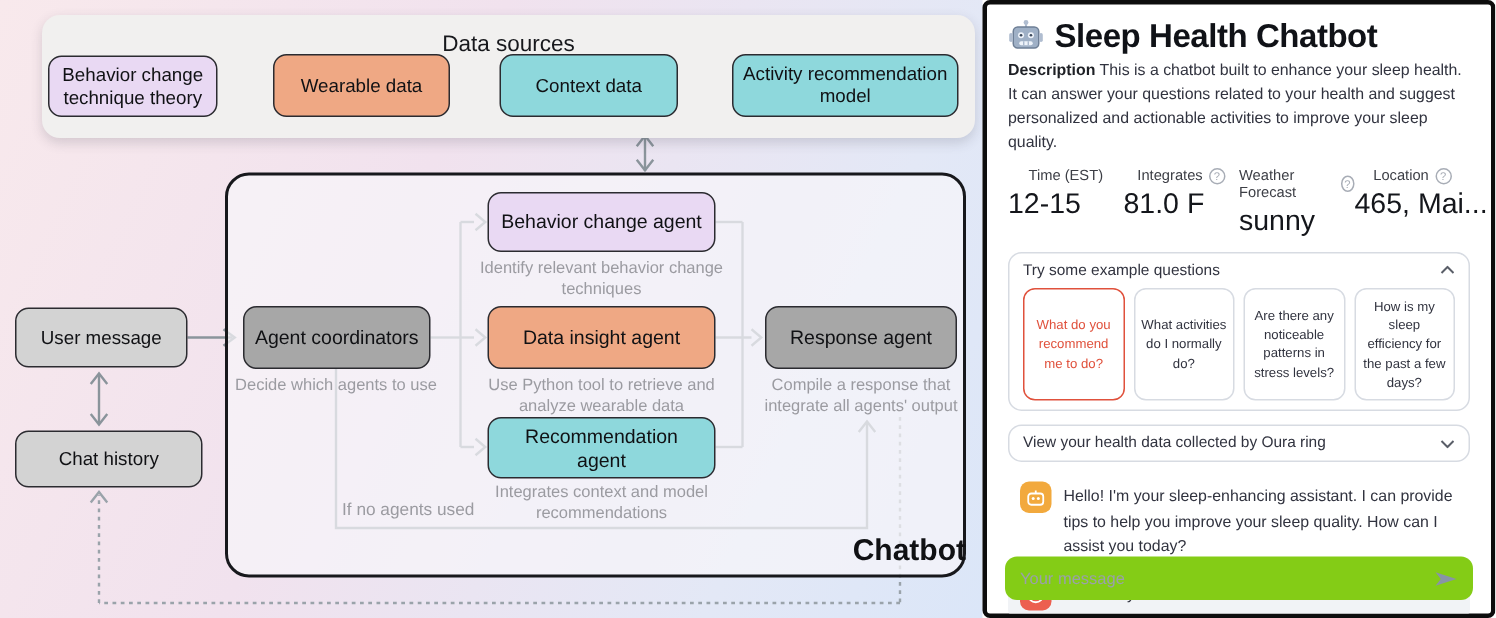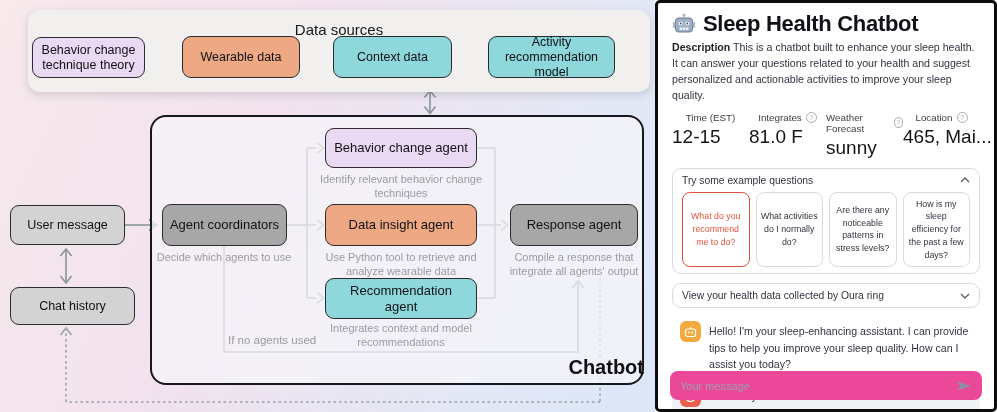--- a/index.html
+++ b/index.html
@@ -62,21 +62,21 @@
   .chat { margin-top:8px; }
   .msg { display:flex; gap:8px; padding:5px 8px; border-radius:6px; margin-top:3px; }
   .msg p { font-size:10.6px; line-height:1.55; color:#31333f; padding-top:2px; }
   .msg.user { background:#f1f3f6; }
   .avatar { flex:0 0 21px; width:21px; height:21px; border-radius:6px;
     display:flex; align-items:center; justify-content:center; }
   .bot-av { background:#f2a93d; }
   .user-av { background:#ec5f50; }
 
   .input-bar { position:absolute; left:12px; right:12px; bottom:9px; height:29px;
-    background:#ec4899; border-radius:8px; display:flex; align-items:center; padding:0 10px; }
+    background:#84cc16; border-radius:8px; display:flex; align-items:center; padding:0 10px; }
   .input-bar input { flex:1; border:none; outline:none; background:transparent;
     font-family:"Liberation Sans", sans-serif; font-size:11px; color:#31333f; }
   .input-bar input::placeholder { color:#9aa0ab; }
   .send { cursor:pointer; display:inline-flex; }
 </style>
 </head>
 <body>
 
 <div class="stage">
 
@@ -127,21 +127,21 @@
       </g>
       <path d="M60.5 335 L66 328 L71.5 335" stroke="#9aa3aa" stroke-width="1.6" fill="none"></path>
     </svg>
 
     <div class="ds-panel">
       <div class="ds-title">Data sources</div>
     </div>
     <div class="node lavender" style="left:32px; top:37px; width:113px; height:41px;">Behavior change technique theory</div>
     <div class="node salmon" style="left:182px; top:36px; width:118px; height:42px;">Wearable data</div>
     <div class="node teal" style="left:333px; top:36px; width:119px; height:42px;">Context data</div>
-    <div class="node teal" style="left:488px; top:36px; width:127px; height:42px;">Activity recommendation model</div>
+    <div class="node teal" style="left:488px; top:36px; width:151px; height:42px;">Activity recommendation model</div>
 
     <div class="cb-box"></div>
     <div class="cb-label">Chatbot</div>
 
     <div class="node gray-lt" style="left:10px; top:205px; width:115px; height:40px;">User message</div>
     <div class="node gray-lt" style="left:10px; top:287px; width:125px; height:38px;">Chat history</div>
 
     <div class="node gray-dk" style="left:162px; top:204px; width:125px; height:42px; font-size:13px;">Agent coordinators</div>
     <div class="subtext" style="left:144px; top:251px; width:160px;">Decide which agents to use</div>
 

